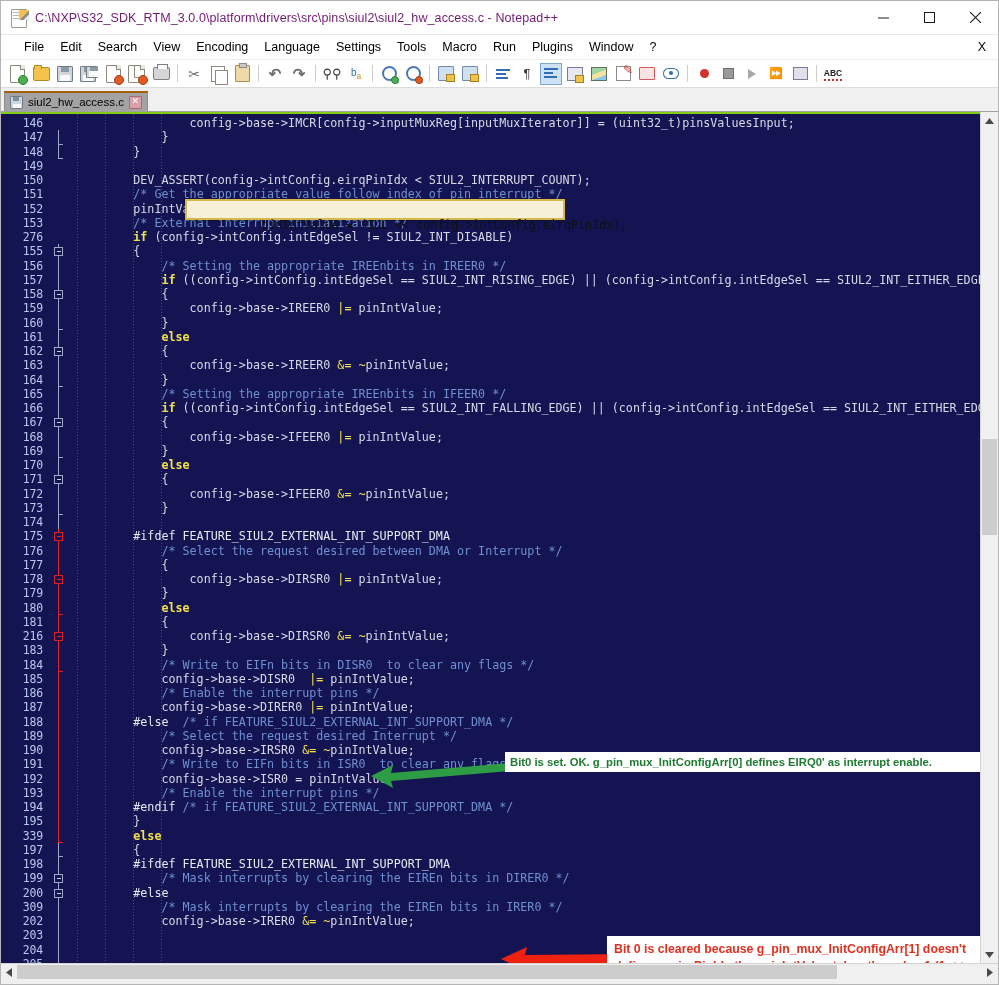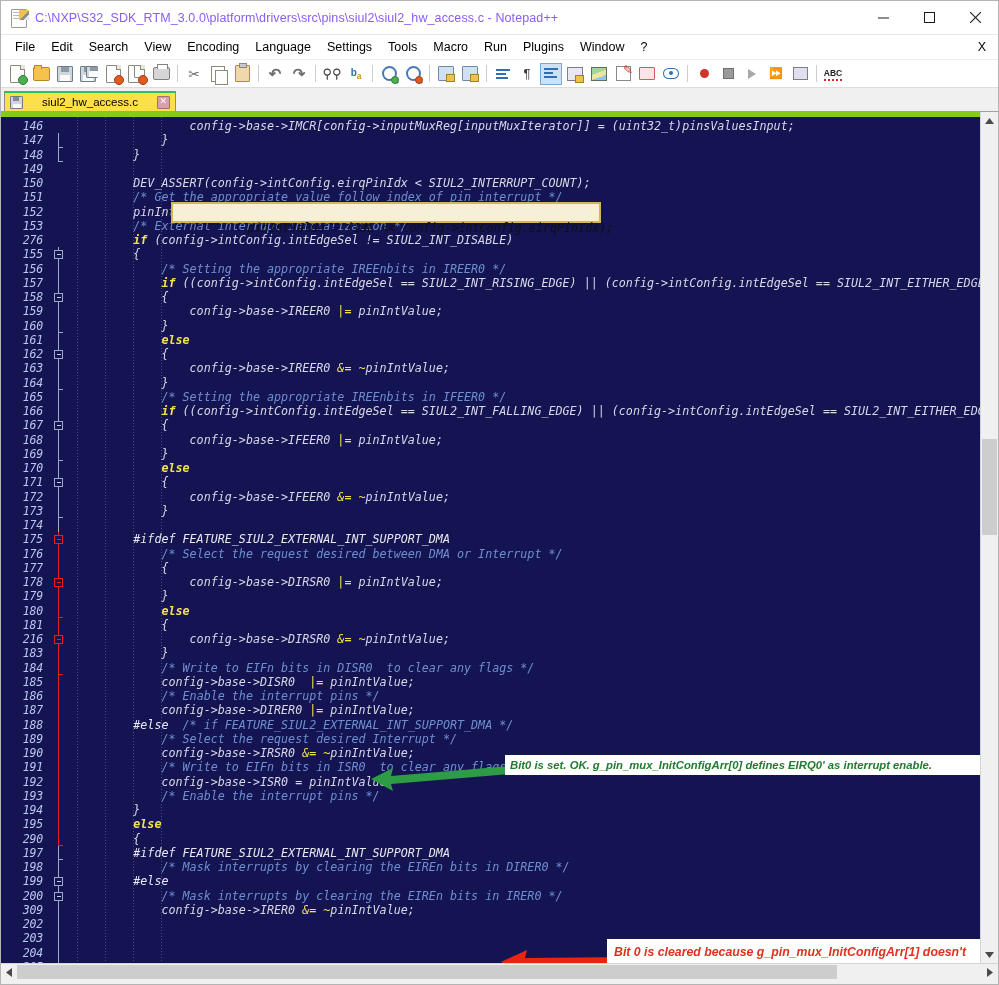--- a/index.html
+++ b/index.html
@@ -35,35 +35,35 @@
   .title-icon .lines{
     position:absolute;left:3px;top:3px;width:9px;height:1px;
     background:#b9b9ad;box-shadow:0 3px 0 #b9b9ad,0 6px 0 #b9b9ad;
   }
   .title-icon .pencil{
     position:absolute;right:-1px;top:1px;width:10px;height:10px;
     background:linear-gradient(135deg,#f2c14b 0 55%,#8f8f8f 55% 75%,#e8e8e8 75%);
     transform:rotate(0deg);border-radius:1px;
   }
   .title-text{
-    font-size:12.5px;color:#8b5cf6;letter-spacing:0.1px;
+    font-size:12.5px;color:#701a75;letter-spacing:0.1px;
     white-space:nowrap;overflow:hidden;
   }
   .title-spacer{flex:1 1 auto;}
   .winbtns{display:flex;height:33px;}
   .winbtn{
     width:46px;height:33px;display:flex;align-items:center;justify-content:center;
     font-size:13px;color:#1a1a1a;
   }
   .winbtn svg{display:block;}
 
   
   .menubar{
     height:24px;min-height:24px;background:#ffffff;
-    display:flex;align-items:center;padding-left:6px;
+    display:flex;align-items:center;padding-left:15px;
     border-bottom:1px solid #ededed;
   }
   .menuitem{
     font-size:12.5px;color:#000;padding:3px 8px 4px 8px;white-space:nowrap;
   }
   .menu-spacer{flex:1 1 auto;}
   .menu-x{font-size:12.5px;color:#000;padding-right:12px;}
 
   
   .toolbar{
@@ -154,42 +154,41 @@
   .redfolder{width:14px;height:11px;background:#fce4e4;border:1.5px solid #d65a5a;border-radius:1px;}
   .pen{font-size:12px;color:#c0392b;}
 
   
   .tabbar{
     height:23px;min-height:23px;background:#f0f0f0;
     display:flex;align-items:flex-end;padding-left:3px;
     border-bottom:1px solid #a0a0a0;position:relative;
   }
   .tab{
-    height:20px;display:flex;align-items:center;gap:19px;
-    padding:0 5px 0 5px;background:#fde047;
+    height:20px;display:flex;align-items:center;gap:5px;
+    padding:0 5px 0 5px;background:#a3a3a3;
     border:1px solid #8c8c8c;border-bottom:none;
-    border-top:2px solid #22c55e;
+    border-top:2px solid #a16207;
     font-size:11.5px;color:#000;box-sizing:border-box;
   }
   .tab .tabicon{
     width:11px;height:11px;background:#cfd6dc;border:1px solid #6f7d88;position:relative;border-radius:1px;
   }
   .tab .tabicon:before{content:"";position:absolute;left:2px;top:0;width:6px;height:4px;background:#7e8d99;}
   .tab .tabicon:after{content:"";position:absolute;left:1.5px;bottom:0;width:8px;height:4px;background:#fafafa;}
   .tabclose{
     width:11px;height:11px;background:#d8a0a8;border:1px solid #a86a74;
     color:#fff;font-size:9px;line-height:9px;text-align:center;border-radius:1px;
   }
 
   
   .editor-wrap{flex:1 1 auto;display:flex;background:#ffffff;position:relative;overflow:hidden;}
   .editor{
     flex:1 1 auto;display:flex;background:#fef9c3;position:relative;overflow:hidden;
-    border-top:5px solid #84cc16;
-    font-style:italic;
+    border-top:2px solid #84cc16;
   }
   .gutter{
     width:46px;min-width:46px;background:#141452;color:#b9c8ee;
     font-family:"DejaVu Sans Mono", monospace;font-size:11.5px;
     text-align:right;padding-right:4px;box-sizing:border-box;
     padding-top:2px;
     position:relative;z-index:2;
   }
   .gutter .ln{height:14.25px;line-height:14.25px;letter-spacing:-0.2px;}
   .foldcol{
@@ -374,21 +373,21 @@
         <span class="arrowc">↶</span>
       </div>
     <div class="tb">
         <span class="arrowc">↷</span>
       </div>
     <div class="tbsep"></div>
     <div class="tb">
         <span class="bino">⚲⚲</span>
       </div>
     <div class="tb">
-        <span style="font-size:10px;color:#2f6fb2;font-weight:bold">b<sub style="color:#d09010">a</sub></span>
+        <span style="font-size:10px;color:#2f6fb2;font-weight:normal">b<sub style="color:#d09010">a</sub></span>
       </div>
     <div class="tbsep"></div>
     <div class="tb">
         <div class="magn"></div>
         <div class="badge-green" style="width:6px;height:6px;right:1px;bottom:1px"></div>
       </div>
     <div class="tb">
         <div class="magn"></div>
         <div class="badge-red" style="width:6px;height:6px;right:1px;bottom:1px"></div>
       </div>
@@ -510,21 +509,21 @@
           <div class="ln">186</div>
           <div class="ln">187</div>
           <div class="ln">188</div>
           <div class="ln">189</div>
           <div class="ln">190</div>
           <div class="ln">191</div>
           <div class="ln">192</div>
           <div class="ln">193</div>
           <div class="ln">194</div>
           <div class="ln">195</div>
-          <div class="ln">290</div>
+          <div class="ln">339</div>
           <div class="ln">197</div>
           <div class="ln">198</div>
           <div class="ln">199</div>
           <div class="ln">200</div>
           <div class="ln">309</div>
           <div class="ln">202</div>
           <div class="ln">203</div>
           <div class="ln">204</div>
           <div class="ln">205</div>
         </div>
@@ -755,31 +754,32 @@
             <div class="cl">            <span class="cm">/* Write to EIFn bits in DISR0  to clear any flags */</span></div>
             <div class="cl">            config-&gt;base-&gt;DISR0  <span class="op">|=</span> pinIntValue;</div>
             <div class="cl">            <span class="cm">/* Enable the interrupt pins */</span></div>
             <div class="cl">            config-&gt;base-&gt;DIRER0 <span class="op">|=</span> pinIntValue;</div>
             <div class="cl"><span class="pp">        #else  </span><span class="cm">/* if FEATURE_SIUL2_EXTERNAL_INT_SUPPORT_DMA */</span></div>
             <div class="cl">            <span class="cm">/* Select the request desired Interrupt */</span></div>
             <div class="cl">            config-&gt;base-&gt;IRSR0 <span class="op">&amp;=</span> <span class="op">~</span>pinIntValue;</div>
             <div class="cl">            <span class="cm">/* Write to EIFn bits in ISR0  to clear any flags */</span></div>
             <div class="cl">            config-&gt;base-&gt;ISR0 = pinIntValue;</div>
             <div class="cl">            <span class="cm">/* Enable the interrupt pins */</span></div>
+            <div class="cl"><span class="pp">        #endif </span><span class="cm">/* if FEATURE_SIUL2_EXTERNAL_INT_SUPPORT_DMA */</span></div>
             <div class="cl">        }</div>
             <div class="cl">        <span class="kw">else</span></div>
             <div class="cl">        {</div>
             <div class="cl"><span class="pp">        #ifdef FEATURE_SIUL2_EXTERNAL_INT_SUPPORT_DMA</span></div>
             <div class="cl">            <span class="cm">/* Mask interrupts by clearing the EIREn bits in DIRER0 */</span></div>
             <div class="cl"><span class="pp">        #else</span></div>
             <div class="cl">            <span class="cm">/* Mask interrupts by clearing the EIREn bits in IRER0 */</span></div>
             <div class="cl">            config-&gt;base-&gt;IRER0 <span class="op">&amp;=</span> <span class="op">~</span>pinIntValue;</div>
           </div>
 
-        <div class="hl-box" id="hlbox" style="left: 100px; top: 84.5px; width: 430px; height: 21px; border-color: rgb(212, 184, 74); background: rgb(247, 240, 216);">
+        <div class="hl-box" id="hlbox" style="left: 114px; top: 84.5px; width: 380px; height: 21px; border-color: rgb(212, 184, 74); background: rgb(247, 240, 216);">
           <span class="hl-dark">pinIntValue = (1UL &lt;&lt; config-&gt;intConfig.eirqPinIdx);</span>
         </div>
 
         <svg class="arrow-svg" style="left:300px;top:645px;width:140px;height:32px" viewBox="0 0 140 32">
           <polygon points="0,17 22,6 20,14 140,4 140,12 20,22 22,29" fill="#2e9c44"></polygon>
         </svg>
 
         <svg class="arrow-svg" style="left:430px;top:830px;width:130px;height:30px" viewBox="0 0 130 30">
           <polygon points="0,15 26,3 24,11 130,10 130,20 24,19 26,27" fill="#ee2211"></polygon>
         </svg>

